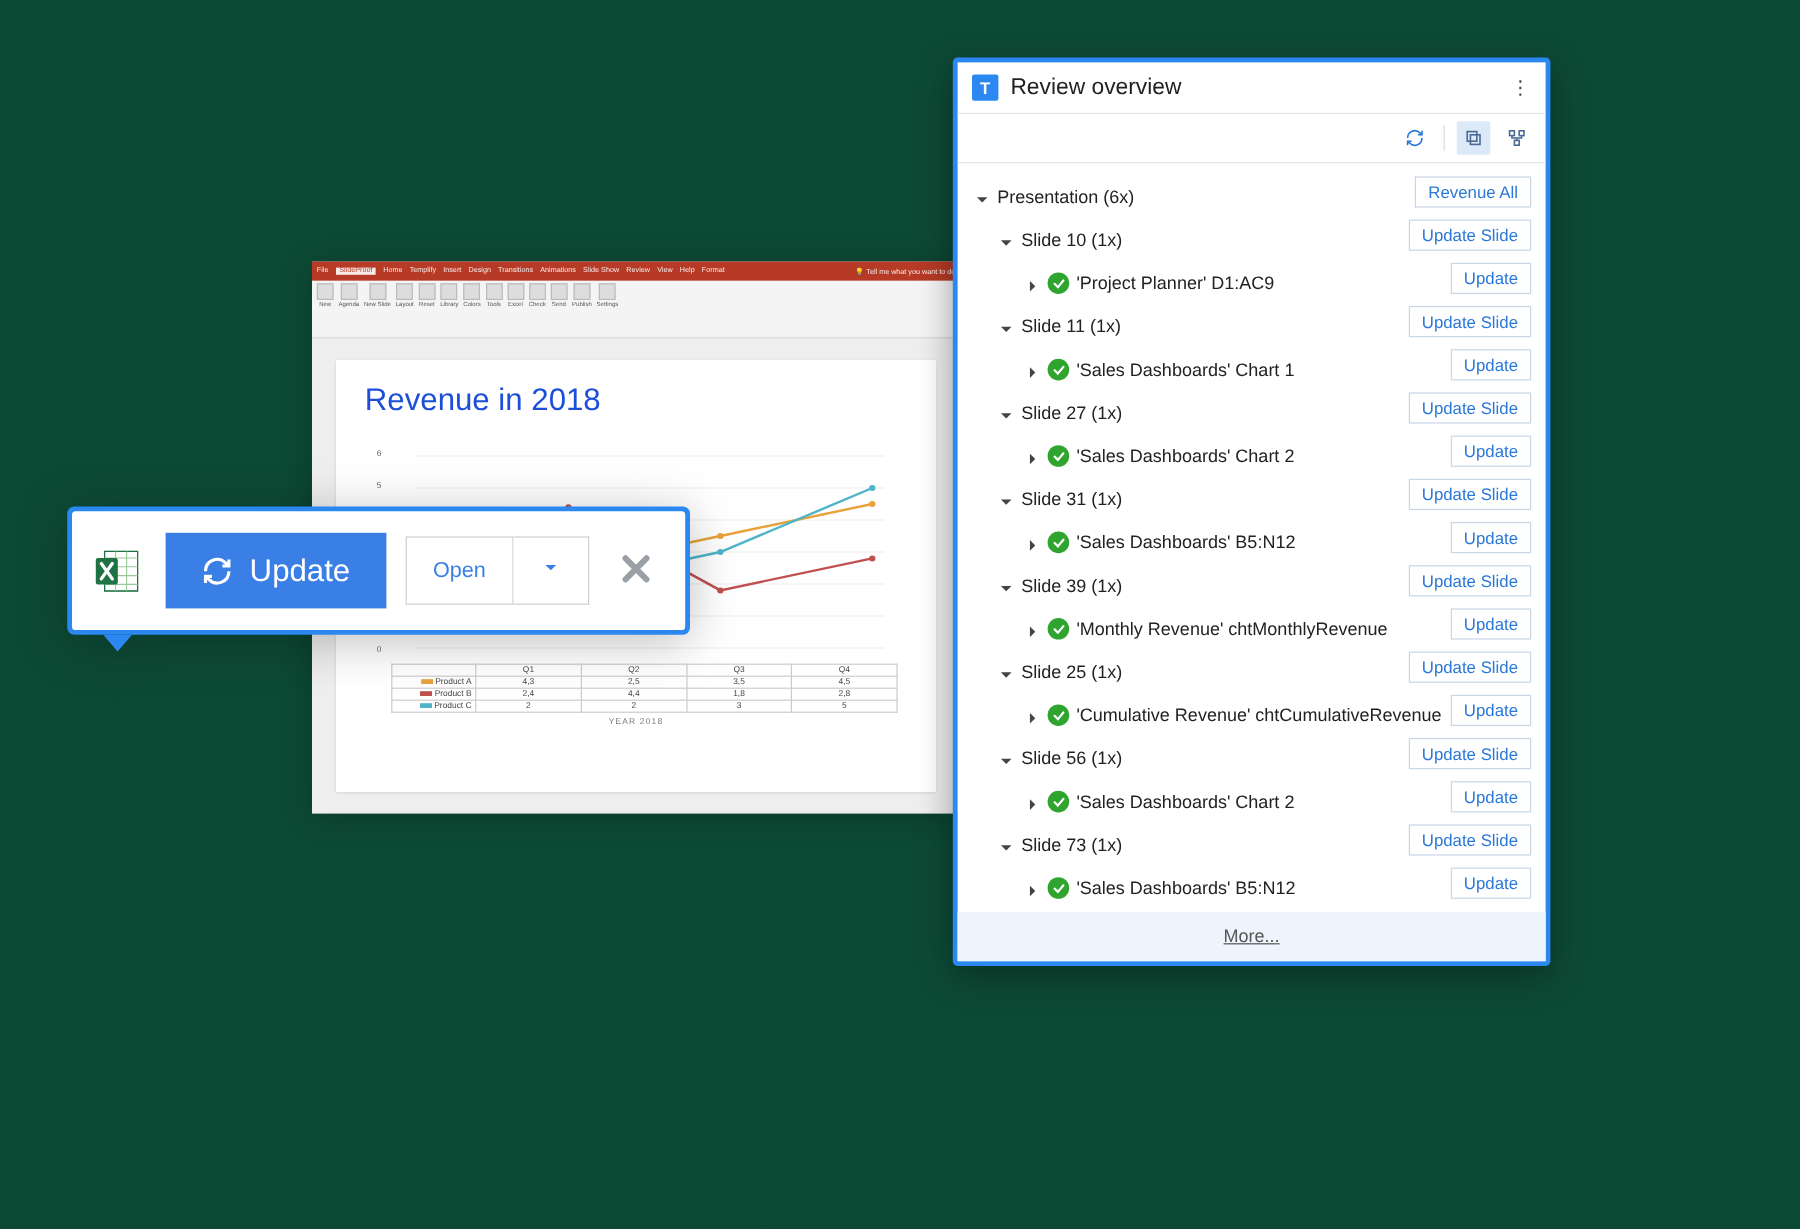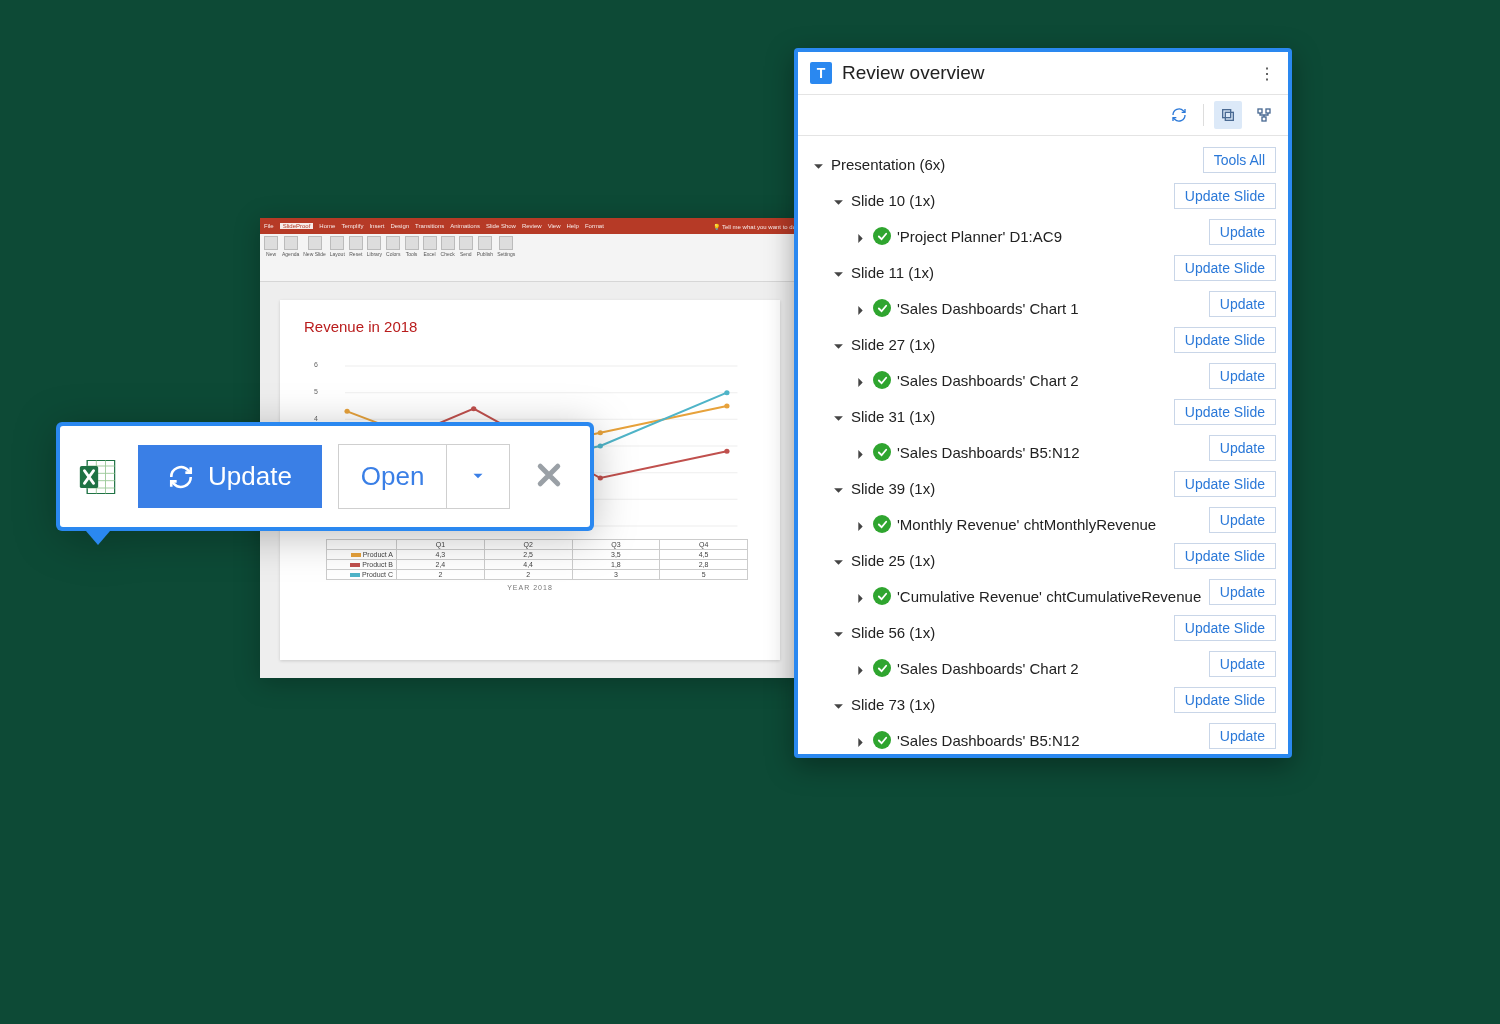--- a/index.html
+++ b/index.html
@@ -40,21 +40,21 @@
   .ribbon-group .icon { width:14px; height:14px; background:#ddd; border:1px solid #bbb; }
   .ppt-canvas {
     background:#fff;
     margin:18px 20px 12px 20px;
     height: 360px;
     box-shadow: 0 1px 3px rgba(0,0,0,.15);
     position:relative;
     padding:18px 24px;
   }
   .ppt-title {
-    font-size: 15px; font-weight:400; color:#b91c1c;
+    font-size: 26px; font-weight:400; color:#1d4ed8;
     margin-bottom: 8px;
   }
   .chart-plot {
     position:relative;
     height: 170px;
     margin-top: 26px;
     margin-left: 22px;
     margin-right: 8px;
   }
   .chart-plot svg { width:100%; height:100%; }
@@ -113,21 +113,21 @@
     display:flex; align-items:center; gap:14px;
     cursor:pointer;
   }
   .btn-update .refresh-icon{ width:26px;height:26px; }
   .btn-open-group {
     display:flex;
   }
   .btn-open, .btn-open-caret {
     background:#fff;
     color:#3a7fe6;
-    font-size:26px;
+    font-size:18px;
     border:1px solid #cfcfcf;
     padding: 16px 22px;
     cursor:pointer;
   }
   .btn-open-caret{ border-left:none; }
   .btn-close-x {
     background:none; border:none;
     cursor:pointer;
     padding:0 8px;
   }
@@ -463,21 +463,21 @@
     <div class="tree" id="tree">
         <div class="row">
           <span class="indent" style="width: 14px;"></span>
           <span class="caret">
             <svg viewBox="0 0 10 10">
               <path d="M1 3 L5 7 L9 3 Z" fill="#444"></path>
             </svg>
           </span>
           <span>Presentation (6x)</span>
           <span class="spacer"></span>
-          <button class="btn-sm">Tools All</button>
+          <button class="btn-sm">Revenue All</button>
         </div>
         <div class="row">
           <span class="indent" style="width: 34px;"></span>
           <span class="caret">
             <svg viewBox="0 0 10 10">
               <path d="M1 3 L5 7 L9 3 Z" fill="#444"></path>
             </svg>
           </span>
           <span>Slide 10 (1x)</span>
           <span class="spacer"></span>
@@ -683,14 +683,15 @@
             <svg viewBox="0 0 12 12">
               <path d="M2 6 L5 9 L10 3" stroke="#fff" stroke-width="2" fill="none" stroke-linecap="round"></path>
             </svg>
           </span>
           <span>'Sales Dashboards' B5:N12</span>
           <span class="spacer"></span>
           <button class="btn-sm">Update</button>
         </div>
       </div>
 
+    <div class="panel-footer">More...</div>
   </div>
 </div>
 
 </body></html>

